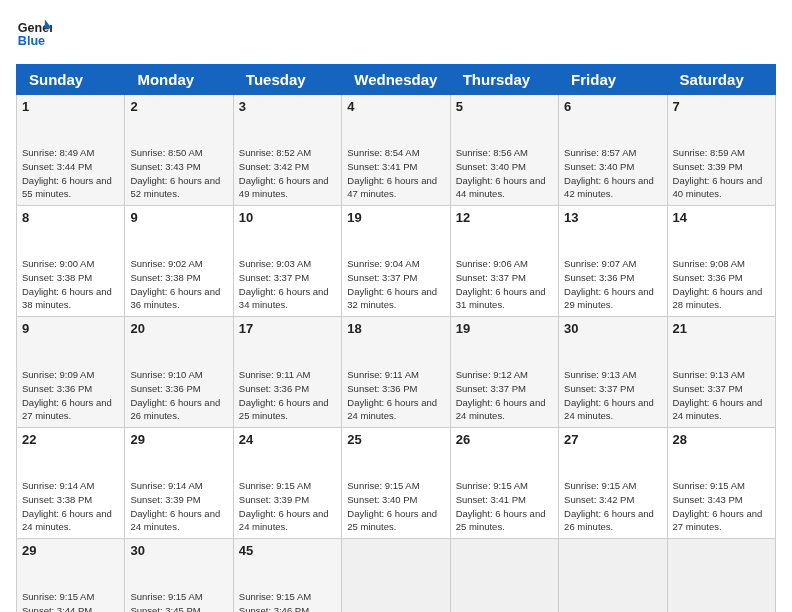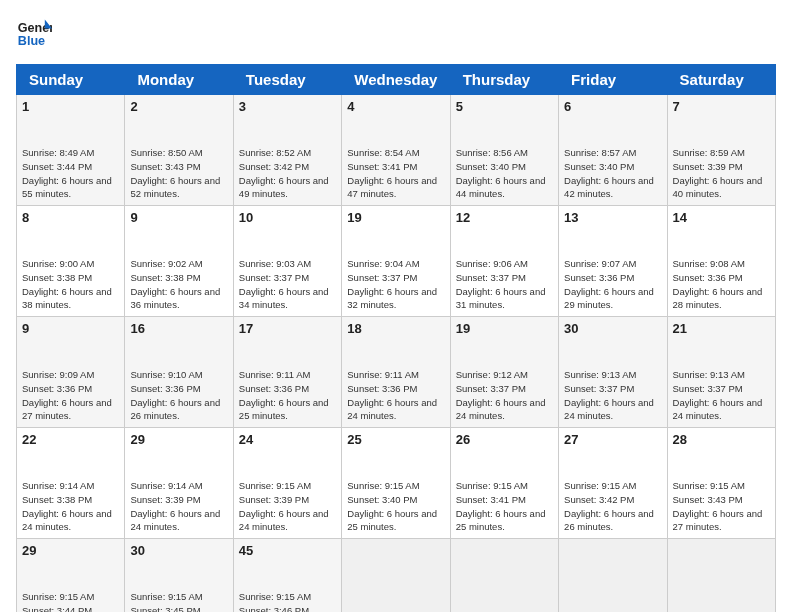--- a/index.html
+++ b/index.html
@@ -227,21 +227,21 @@
       <tr>
         <td>
     <span class="day-number">9</span>
     <div class="day-info">
       Sunrise: 9:09 AM<br>
       Sunset: 3:36 PM<br>
       Daylight: 6 hours and 27 minutes.
     </div>
   </td>
         <td>
-    <span class="day-number">16</span>
+    <span class="day-number">20</span>
     <div class="day-info">
       Sunrise: 9:10 AM<br>
       Sunset: 3:36 PM<br>
       Daylight: 6 hours and 26 minutes.
     </div>
   </td>
         <td>
     <span class="day-number">17</span>
     <div class="day-info">
       Sunrise: 9:11 AM<br>

